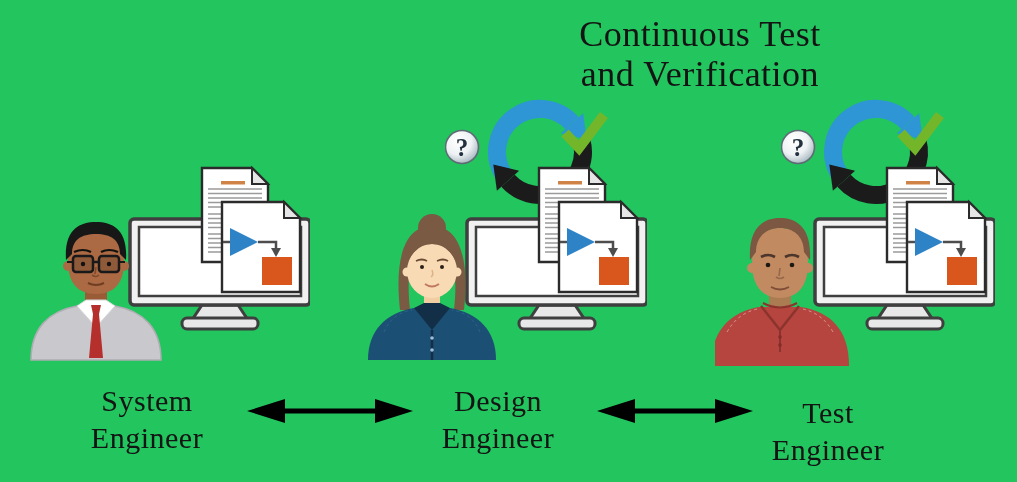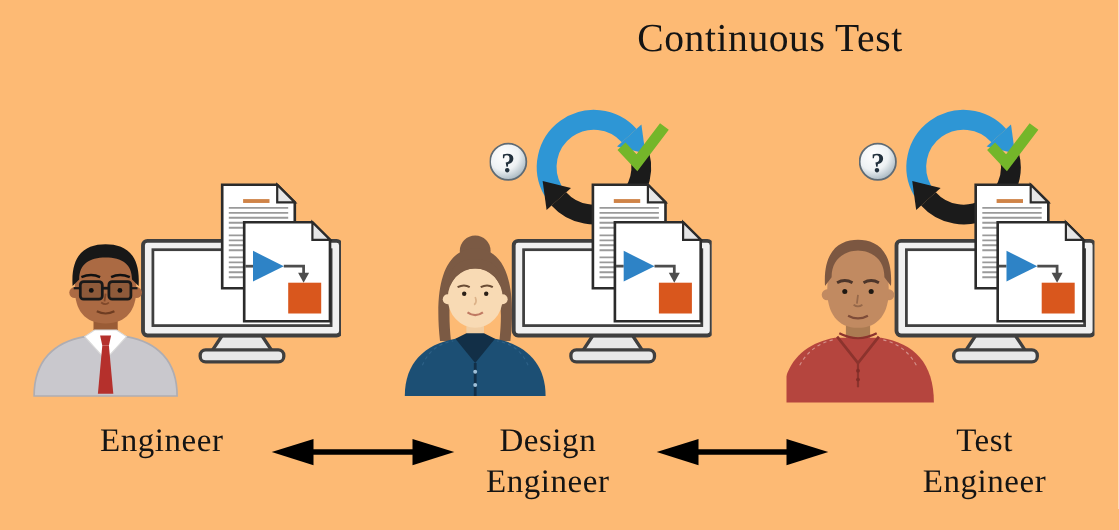--- a/index.html
+++ b/index.html
@@ -1,19 +1,19 @@
 <!DOCTYPE html>
 <html><head>
 <meta charset="utf-8">
 <style>
   html,body{margin:0;padding:0;background:#ffffff;}
   .canvas{
     position:relative;
     width:1017px;height:482px;
-    background:#fdba74;
+    background:#22c55e;
     overflow:hidden;
     font-family:"Liberation Serif","DejaVu Serif",serif;
   }
   .abs{position:absolute;}
   .title{
     position:absolute;
     left:535px;top:14px;width:330px;
     text-align:center;
     font-size:36px;line-height:40px;
     letter-spacing:0.5px;
@@ -22,21 +22,21 @@
   .role-label{
     position:absolute;
     top:382px;width:220px;
     text-align:center;
     font-size:30px;line-height:37px;
     letter-spacing:0.5px;
     color:#141414;
   }
   .role-label.system{left:37px;}
   .role-label.design{left:388px;}
-  .role-label.test{left:785px;}
+  .role-label.test{left:718px;margin-top:12px;}
   svg{display:block;}
   .hidden-defs{position:absolute;width:0;height:0;overflow:hidden;}
 </style>
 </head>
 <body>
 
 <div class="canvas">
 
   <svg class="hidden-defs" aria-hidden="true">
     <defs>
@@ -95,20 +95,21 @@
         <polygon points="48.3,84.5 74.1,90.8 51.9,110.8" fill="#1b1b1b"></polygon>
         <circle cx="17" cy="67" r="16.5" fill="url(#gball)" stroke-width="1.6" stroke="#5f6b74"></circle>
         <text x="17" y="76" text-anchor="middle" font-family="Liberation Serif, DejaVu Serif, serif" font-size="25" font-weight="bold" fill="#22313d">?</text>
         <polyline points="120,53 134,68 159,35" fill="none" stroke-width="10" stroke="#74b62a"></polyline>
       </g>
     </defs>
   </svg>
 
   <div class="title">
     <div>Continuous Test</div>
+    <div>and Verification</div>
   </div>
 
   <svg class="abs" style="left:445px;top:80px" width="170" height="140" viewBox="0 0 170 140">
     <use href="#cycle-icon-def"></use>
   </svg>
   <svg class="abs" style="left:781px;top:80px" width="170" height="140" viewBox="0 0 170 140">
     <use href="#cycle-icon-def"></use>
   </svg>
 
   <svg class="abs" style="left:30px;top:160px" width="280" height="210" viewBox="0 0 280 210">
@@ -215,20 +216,21 @@
     <polygon points="2,14 40,2 40,26" fill="#000000"></polygon>
     <polygon points="168,14 130,2 130,26" fill="#000000"></polygon>
   </svg>
   <svg class="abs" style="left:595px;top:397px" width="160" height="28" viewBox="0 0 160 28">
     <line x1="18" y1="14" x2="142" y2="14" stroke-width="5" stroke="#000000"></line>
     <polygon points="2,14 40,2 40,26" fill="#000000"></polygon>
     <polygon points="158,14 120,2 120,26" fill="#000000"></polygon>
   </svg>
 
   <div class="role-label system">
+    <div>System</div>
     <div>Engineer</div>
   </div>
   <div class="role-label design">
     <div>Design</div>
     <div>Engineer</div>
   </div>
   <div class="role-label test">
     <div>Test</div>
     <div>Engineer</div>
   </div>

